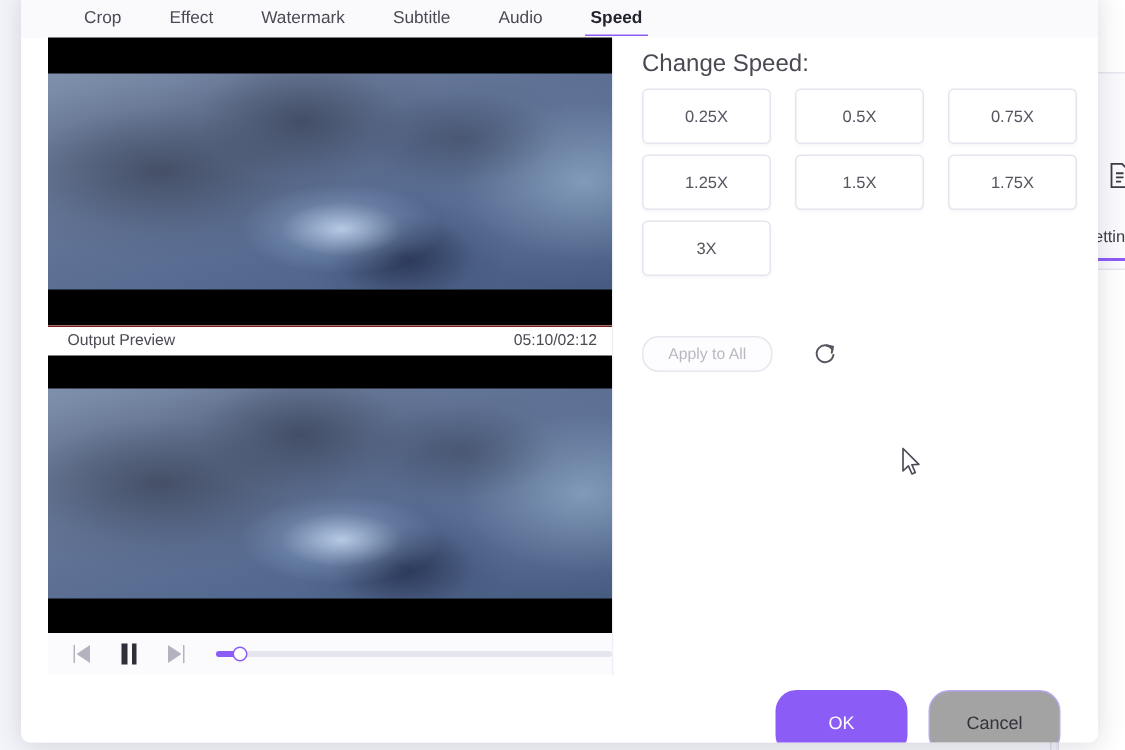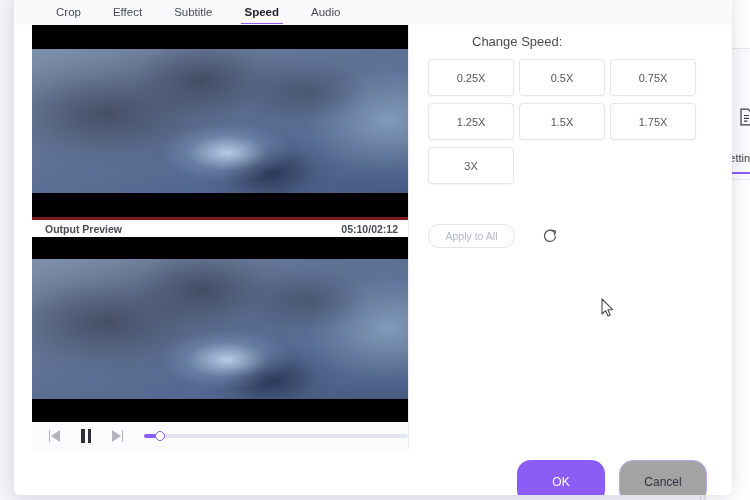--- a/index.html
+++ b/index.html
@@ -186,23 +186,22 @@
   .video.top .video-frame { top: 24px; height: 144px; }
   .video.bottom .video-frame { top: 22px; height: 140px; }
 
   .output-bar {
     position: absolute;
     left: 4px;
     top: 192px;
     width: 376px;
     height: 20px;
     background: #ffffff;
-    border-top: 3px solid #7f1d1d;
+    border-top: 1px solid #7f1d1d;
     border-bottom: 1px solid #f0f0f5;
-    font-weight: bold;
   }
   .output-label {
     position: absolute;
     left: 13px;
     top: 3px;
     font-size: 10.5px;
     color: #4a4a55;
   }
   .output-time {
     position: absolute;
@@ -298,34 +297,33 @@
     left: 395px;
     top: 0;
     width: 323px;
     height: 425px;
     background: #ffffff;
   }
   .section-title {
     position: absolute;
     left: 19px;
     top: 9px;
-    font-size: 13px;
+    font-size: 16px;
     color: #4a4a55;
-    margin-left: 44px;
   }
 
   .speed-grid {
     position: absolute;
     left: 19px;
     top: 34px;
     width: 277px;
     display: grid;
     grid-template-columns: repeat(3, 86px);
     grid-auto-rows: 37px;
-    gap: 7px 5px;
+    gap: 7px 16px;
   }
   .speed-btn {
     border: 1px solid #e4e5ee;
     border-radius: 4px;
     background: #ffffff;
     font-size: 11px;
     color: #55555f;
     display: flex;
     align-items: center;
     justify-content: center;
@@ -438,23 +436,24 @@
     <div class="bg-right-label">Settings</div>
     <div class="bg-right-underline"></div>
   </div>
 
   <div class="dialog">
 
     <div class="tabbar">
       <div class="tabs" id="tabs-host">
           <div class="tab">Crop</div>
           <div class="tab">Effect</div>
+          <div class="tab">Watermark</div>
           <div class="tab">Subtitle</div>
+          <div class="tab">Audio</div>
           <div class="tab active">Speed</div>
-          <div class="tab">Audio</div>
         </div>
     </div>
 
     <div class="dlg-body">
 
       <div class="preview-col">
 
         <div class="video top">
           <div class="video-frame"></div>
         </div>

